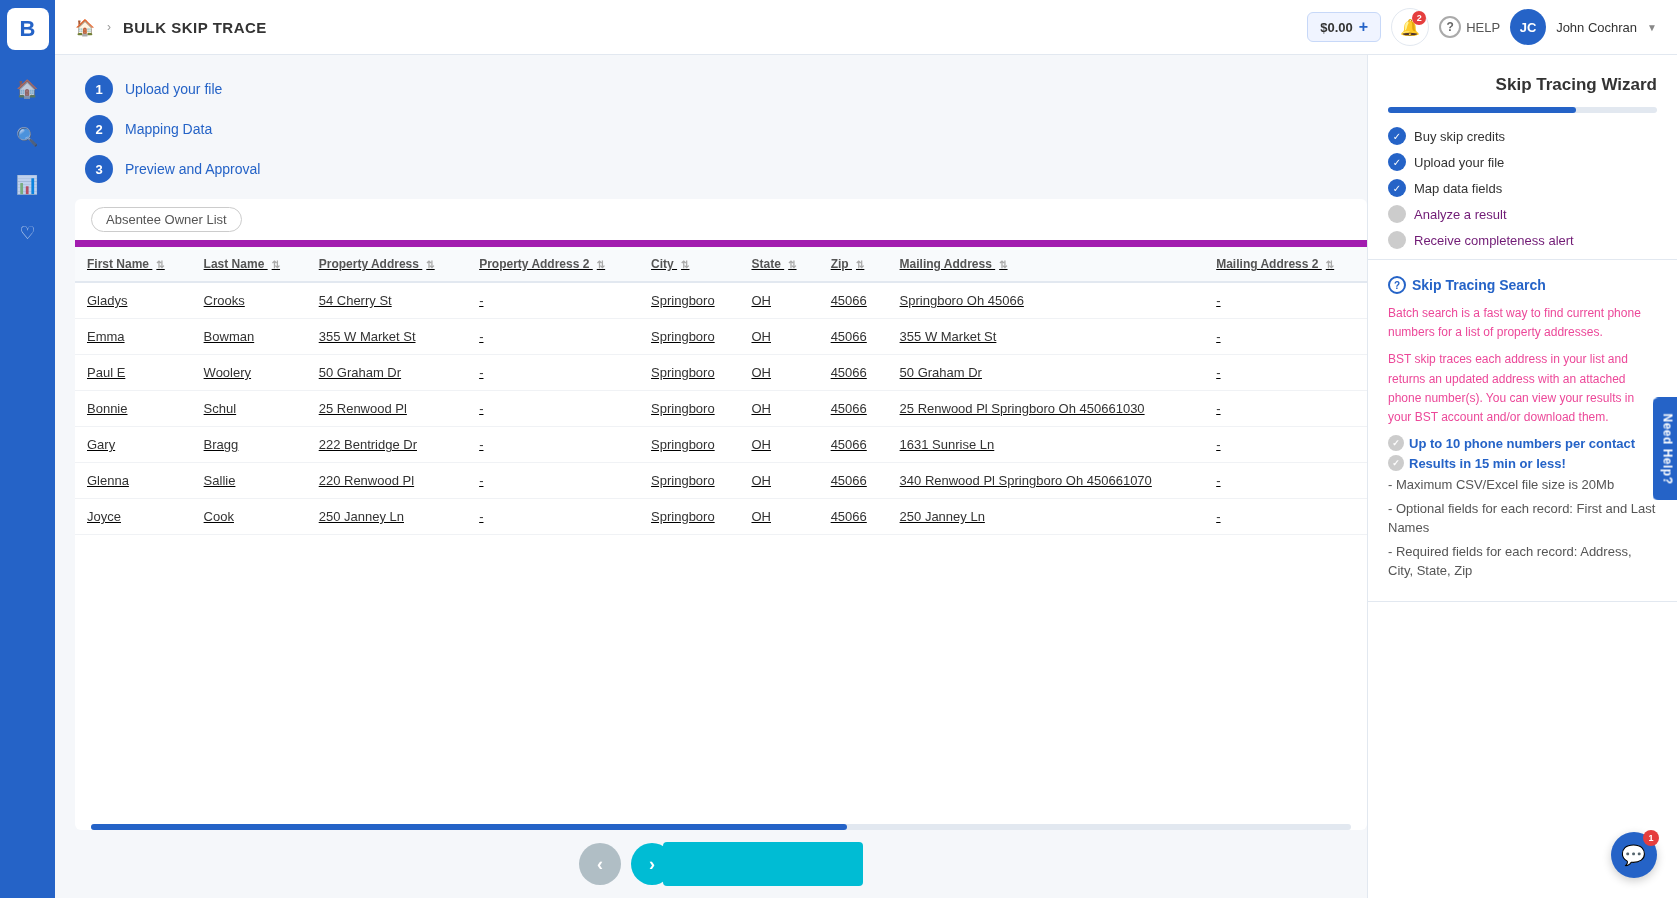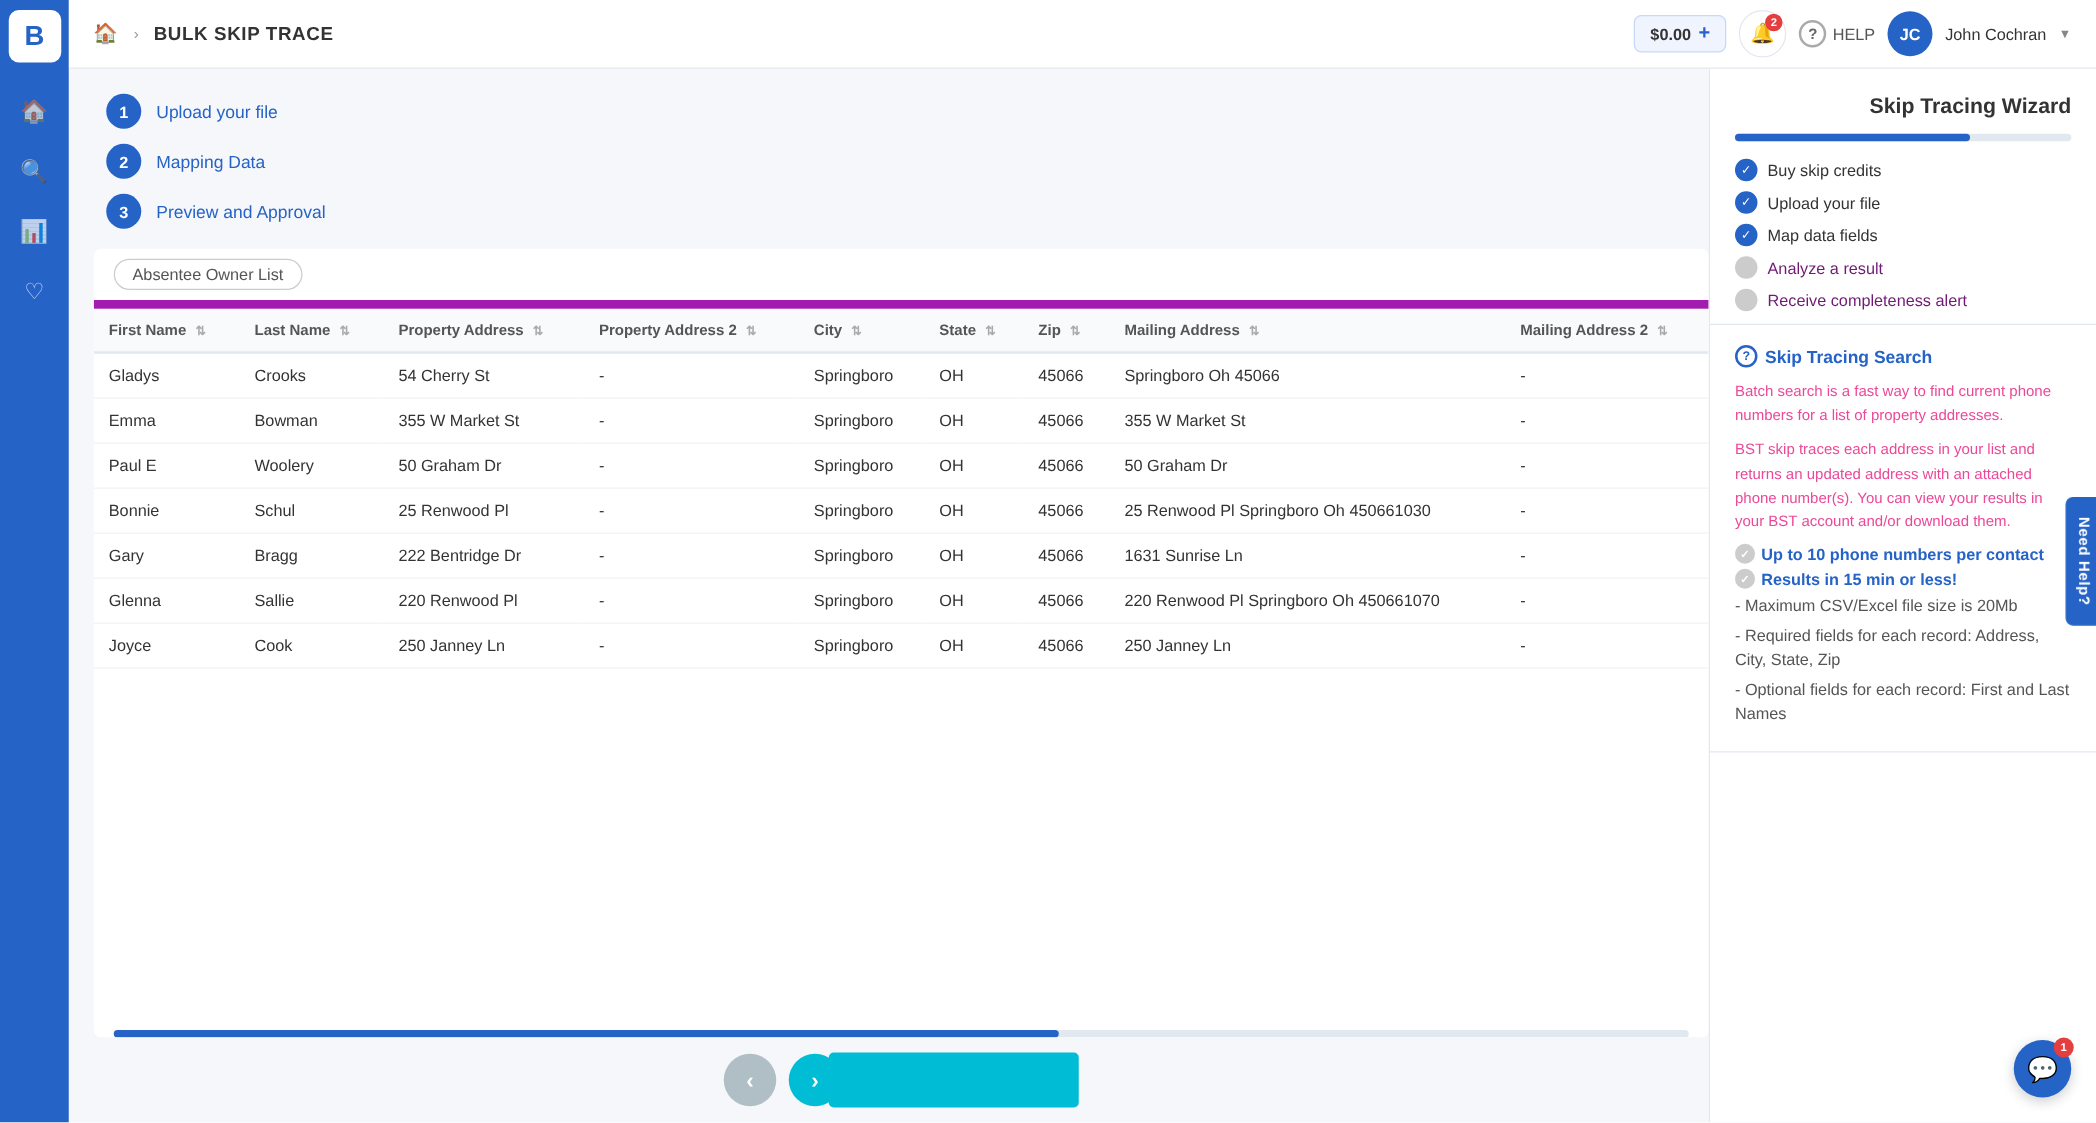--- a/index.html
+++ b/index.html
@@ -175,20 +175,21 @@
       border: 1px solid #ccc;
       border-radius: 16px;
       font-size: 13px;
       color: #555;
       background: #fff;
     }
 
     .table-wrapper {
       flex: 1;
       overflow: auto;
+      text-decoration: underline;
     }
 
     table {
       width: 100%;
       border-collapse: collapse;
       font-size: 13px;
     }
     thead tr {
       background: #f8fafc;
       border-bottom: 2px solid #e2e8f0;
@@ -546,21 +547,21 @@
                   <td>-</td>
                 </tr>
                 <tr>
                   <td>Glenna</td>
                   <td>Sallie</td>
                   <td>220 Renwood Pl</td>
                   <td>-</td>
                   <td>Springboro</td>
                   <td>OH</td>
                   <td>45066</td>
-                  <td>220 Renwood Pl Springboro Oh 450661070</td>
+                  <td>340 Renwood Pl Springboro Oh 450661070</td>
                   <td>-</td>
                 </tr>
                 <tr>
                   <td>Joyce</td>
                   <td>Cook</td>
                   <td>250 Janney Ln</td>
                   <td>-</td>
                   <td>Springboro</td>
                   <td>OH</td>
                   <td>45066</td>
@@ -628,22 +629,22 @@
         <div class="highlight-link">
           <div class="check-icon">✓</div>
           <span>Up to 10 phone numbers per contact</span>
         </div>
         <div class="highlight-link">
           <div class="check-icon">✓</div>
           <span>Results in 15 min or less!</span>
         </div>
 
         <p class="bullet-text">- Maximum CSV/Excel file size is 20Mb</p>
+        <p class="bullet-text">- Optional fields for each record: First and Last Names</p>
         <p class="bullet-text">- Required fields for each record: Address, City, State, Zip</p>
-        <p class="bullet-text">- Optional fields for each record: First and Last Names</p>
       </div>
 
     </div>
 
   </div>
 </div>
 
 <div class="chat-fab">
   💬
   <div class="chat-badge">1</div>

